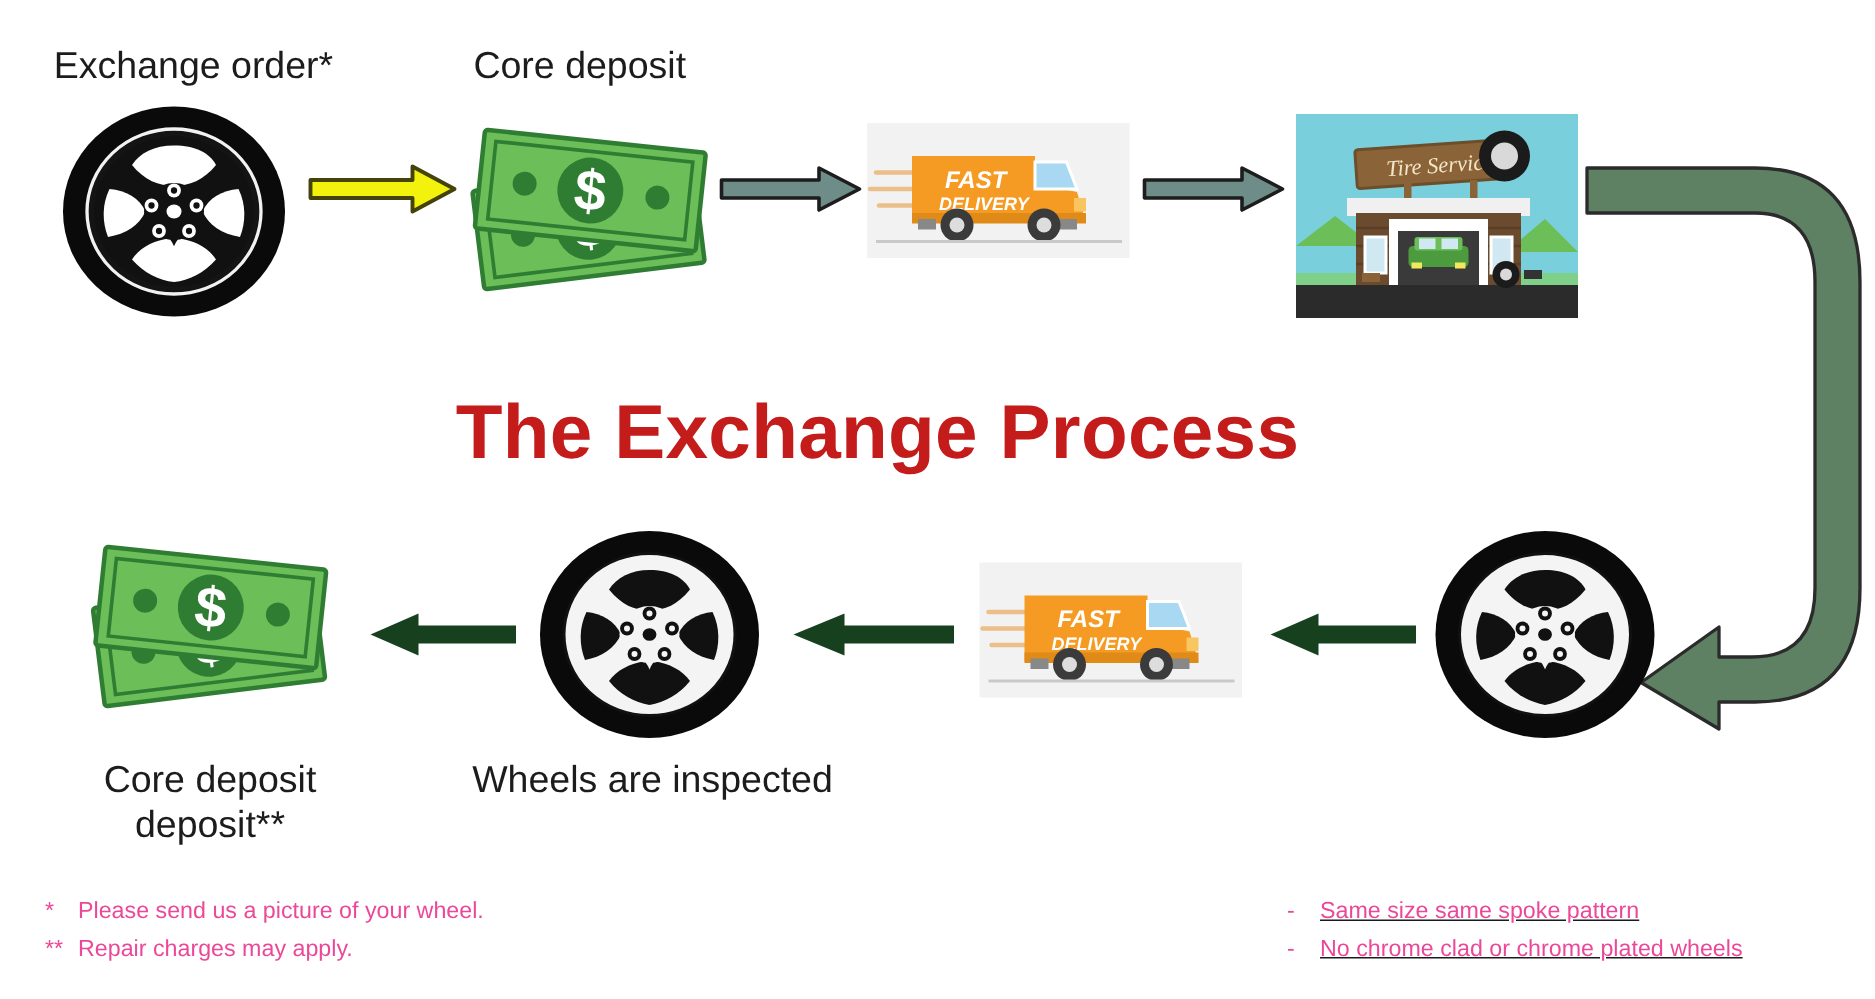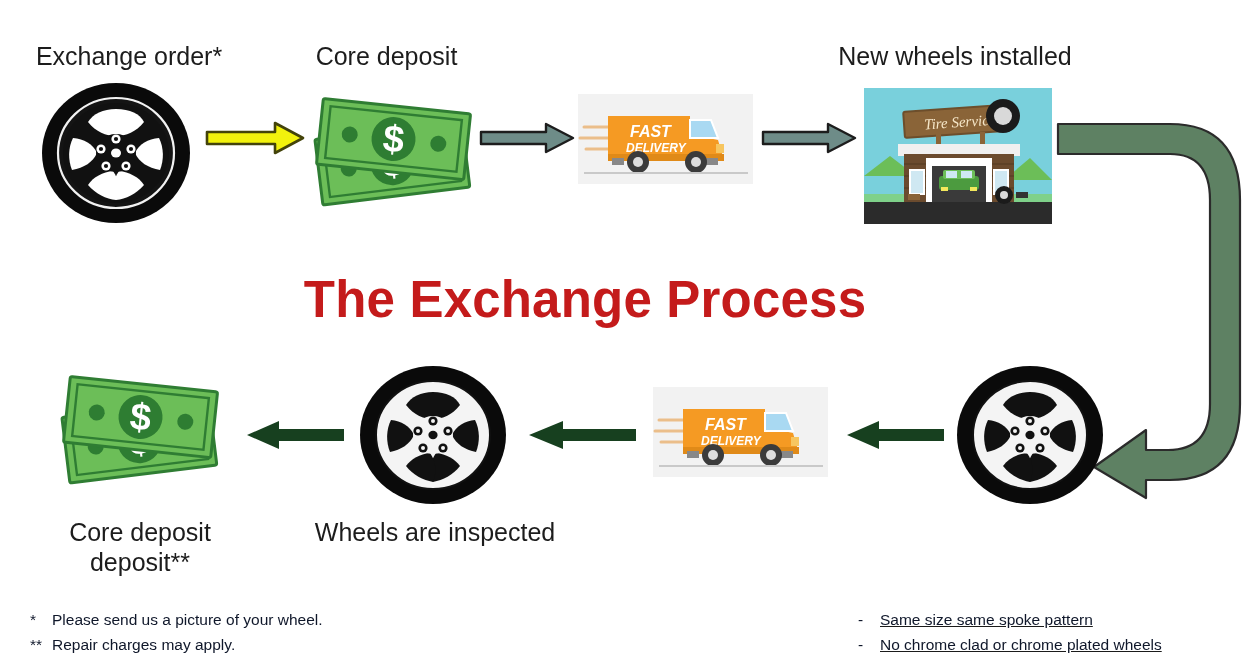--- a/index.html
+++ b/index.html
@@ -1,34 +1,33 @@
 <!DOCTYPE html>
 <html><head>
 <meta charset="utf-8">
 <style>
   html,body{margin:0;padding:0;background:#ffffff;}
   body{width:1250px;height:666px;overflow:hidden;
        font-family:"Liberation Sans","DejaVu Sans",sans-serif;color:#1b1b1b;}
   #stage{position:relative;width:1250px;height:666px;background:#fff;}
-  .abs{position:absolute;margin-top:12px;}
+  .abs{position:absolute;}
   .lbl{font-size:25px;line-height:1.18;color:#1c1c1c;text-align:center;white-space:nowrap;}
   .lbl.wrap{white-space:normal;}
   .title{font-size:51px;font-weight:bold;letter-spacing:.2px;text-align:center;white-space:nowrap;}
-  .note{font-size:15.5px;color:#0f172a;line-height:1.62;white-space:nowrap;}
+  .note{font-size:15.5px;color:#ec4899;line-height:1.62;white-space:nowrap;}
   .note .mk{display:inline-block;width:22px;}
   svg{display:block;overflow:visible;}
 </style>
 </head>
 <body>
 
 <div id="stage">
 
   <div class="abs lbl" style="left:0;top:30px;width:258px;">Exchange order*</div>
   <div class="abs lbl" style="left:268px;top:30px;width:237px;">Core deposit</div>
-  <div class="abs lbl" style="left:795px;top:30px;width:320px;">New wheels installed</div>
 
   <div class="abs" style="left:40px;top:70px;width:152px;height:142px;">
     <svg viewBox="0 0 152 142" width="152" height="142">
       <ellipse cx="76" cy="71" rx="74" ry="70" fill="#0a0a0a"></ellipse>
       <ellipse cx="76" cy="71" rx="58" ry="55" fill="#141414" stroke="#f2f2f2" stroke-width="2.2"></ellipse>
       <ellipse cx="76" cy="71" rx="53" ry="50" fill="#111"></ellipse>
       <g fill="#ffffff">
         <path d="M76 27 C90 27 100 32 104 40 C96 50 86 54 76 54 C66 54 56 50 48 40 C53 32 63 27 76 27 Z"></path>
         <path d="M119 56 C124 66 124 78 120 88 C108 86 99 80 95 71 C99 62 108 57 119 56 Z"></path>
         <path d="M104 103 C96 112 86 117 76 118 C72 108 73 97 79 89 C89 90 99 95 104 103 Z"></path>

